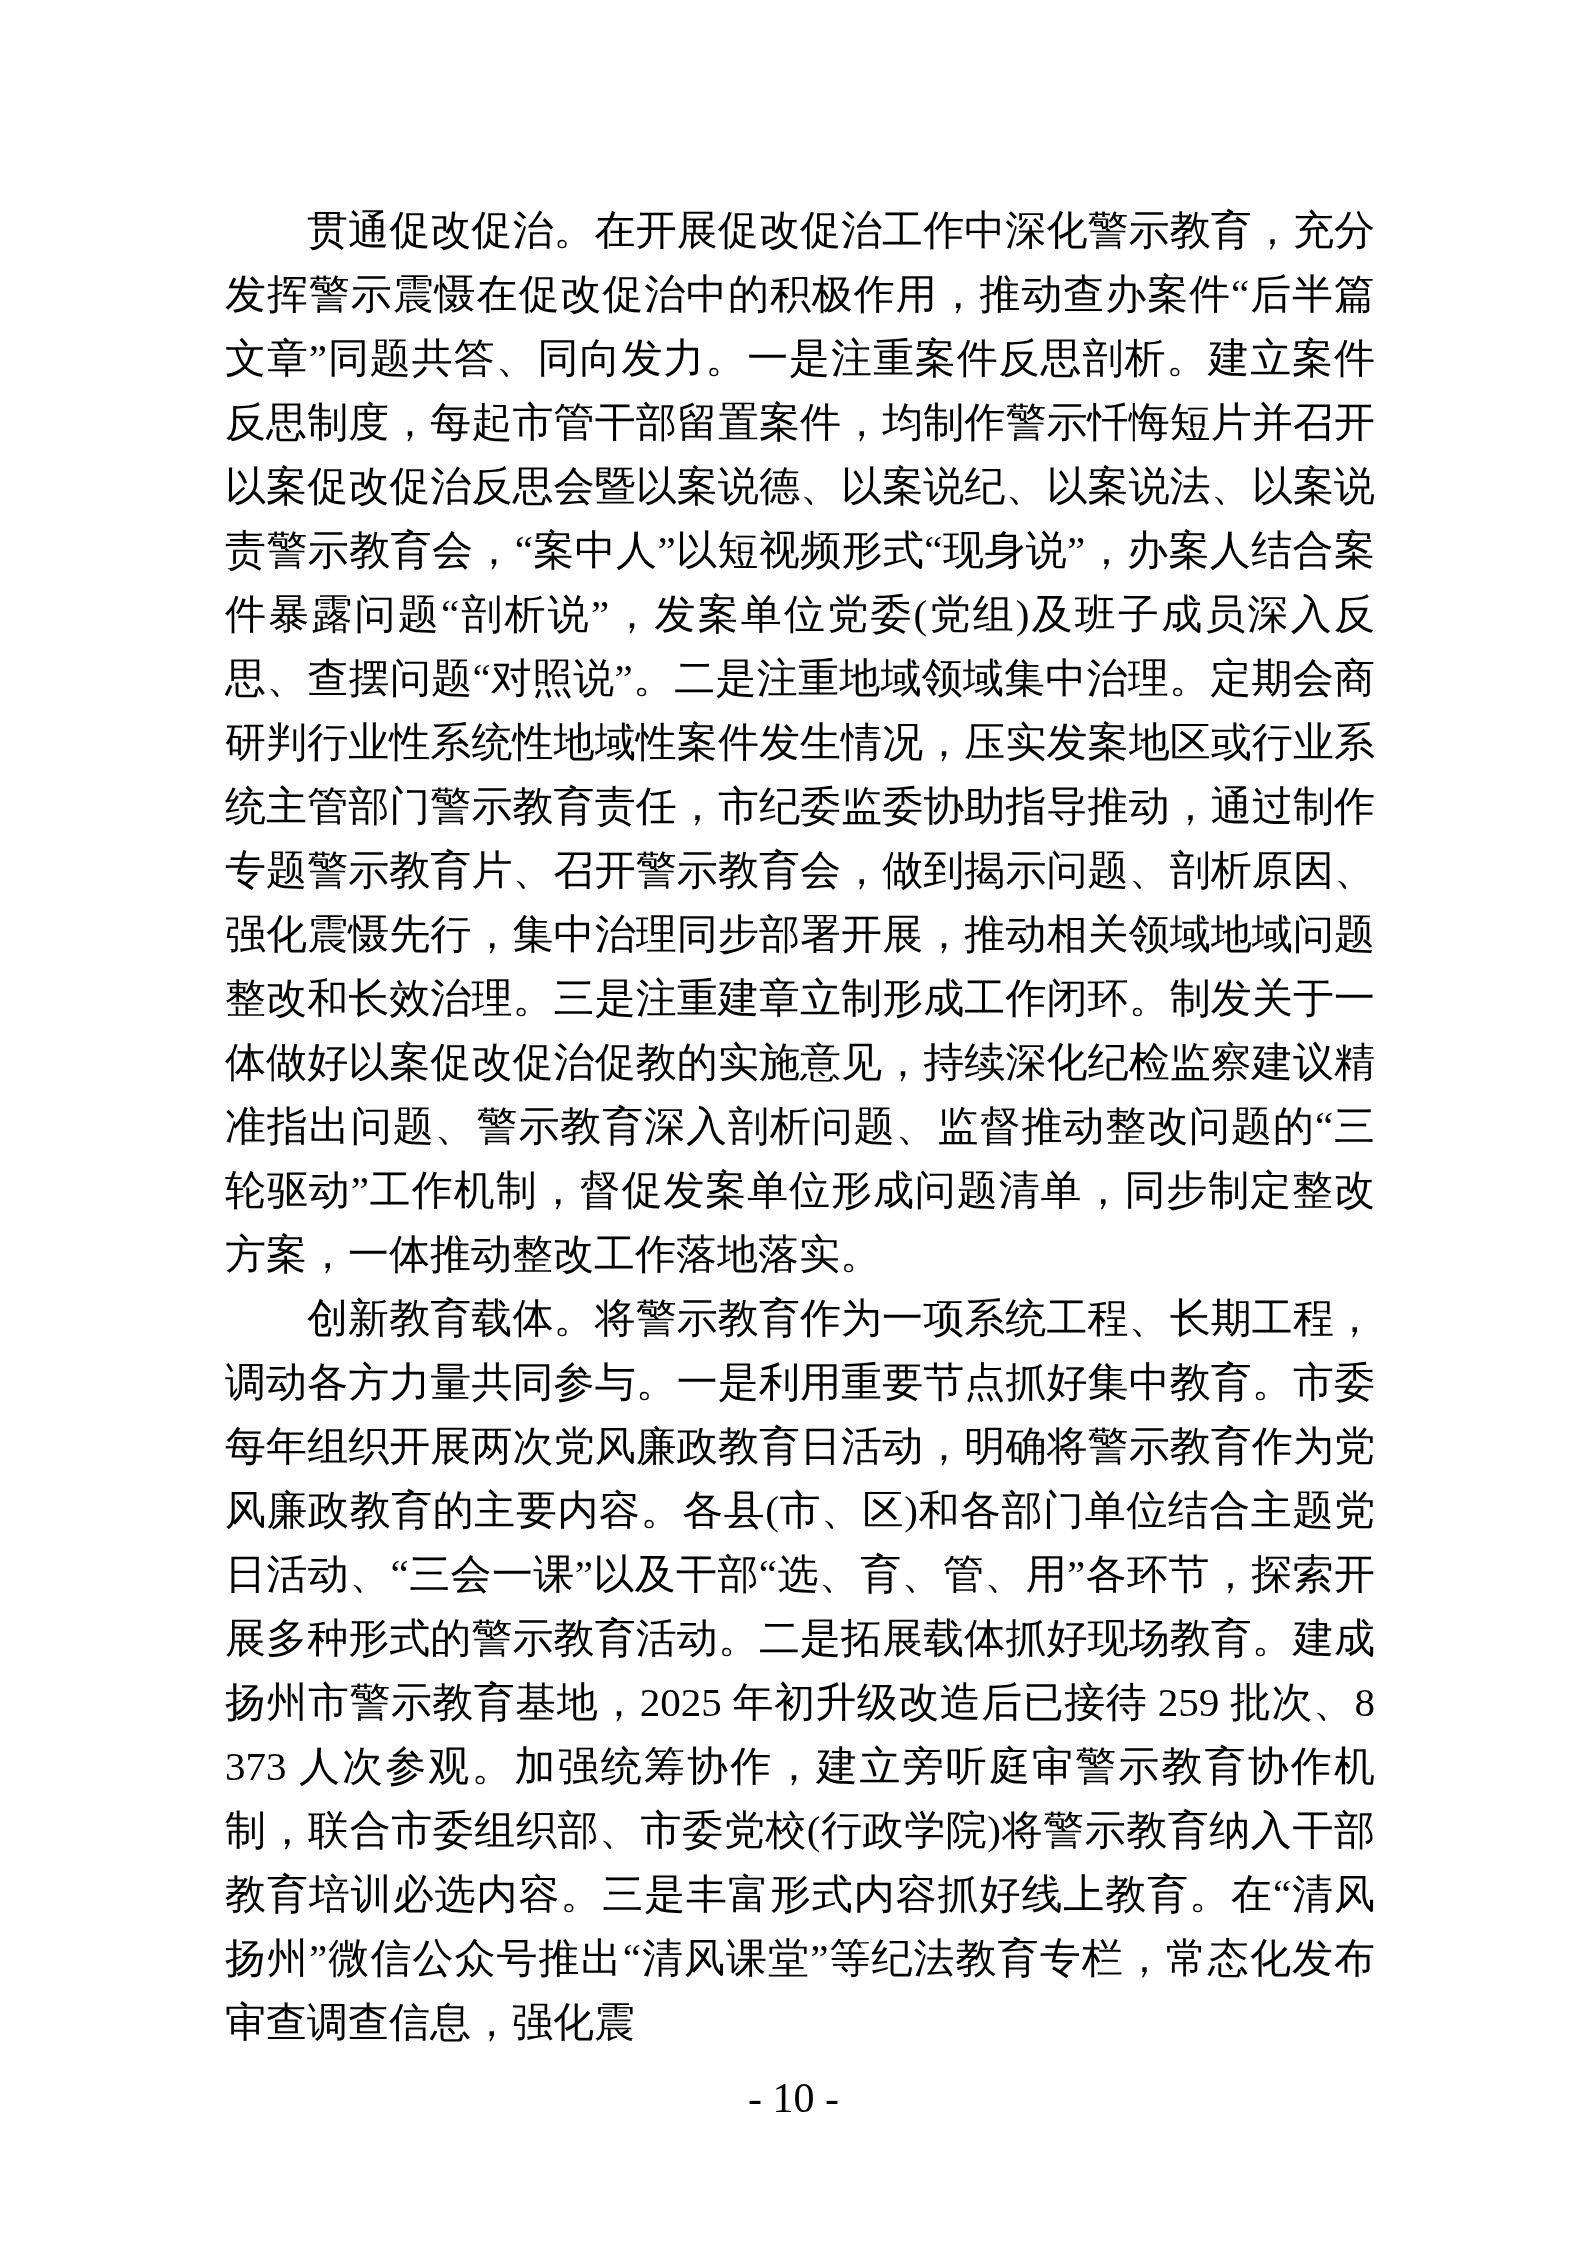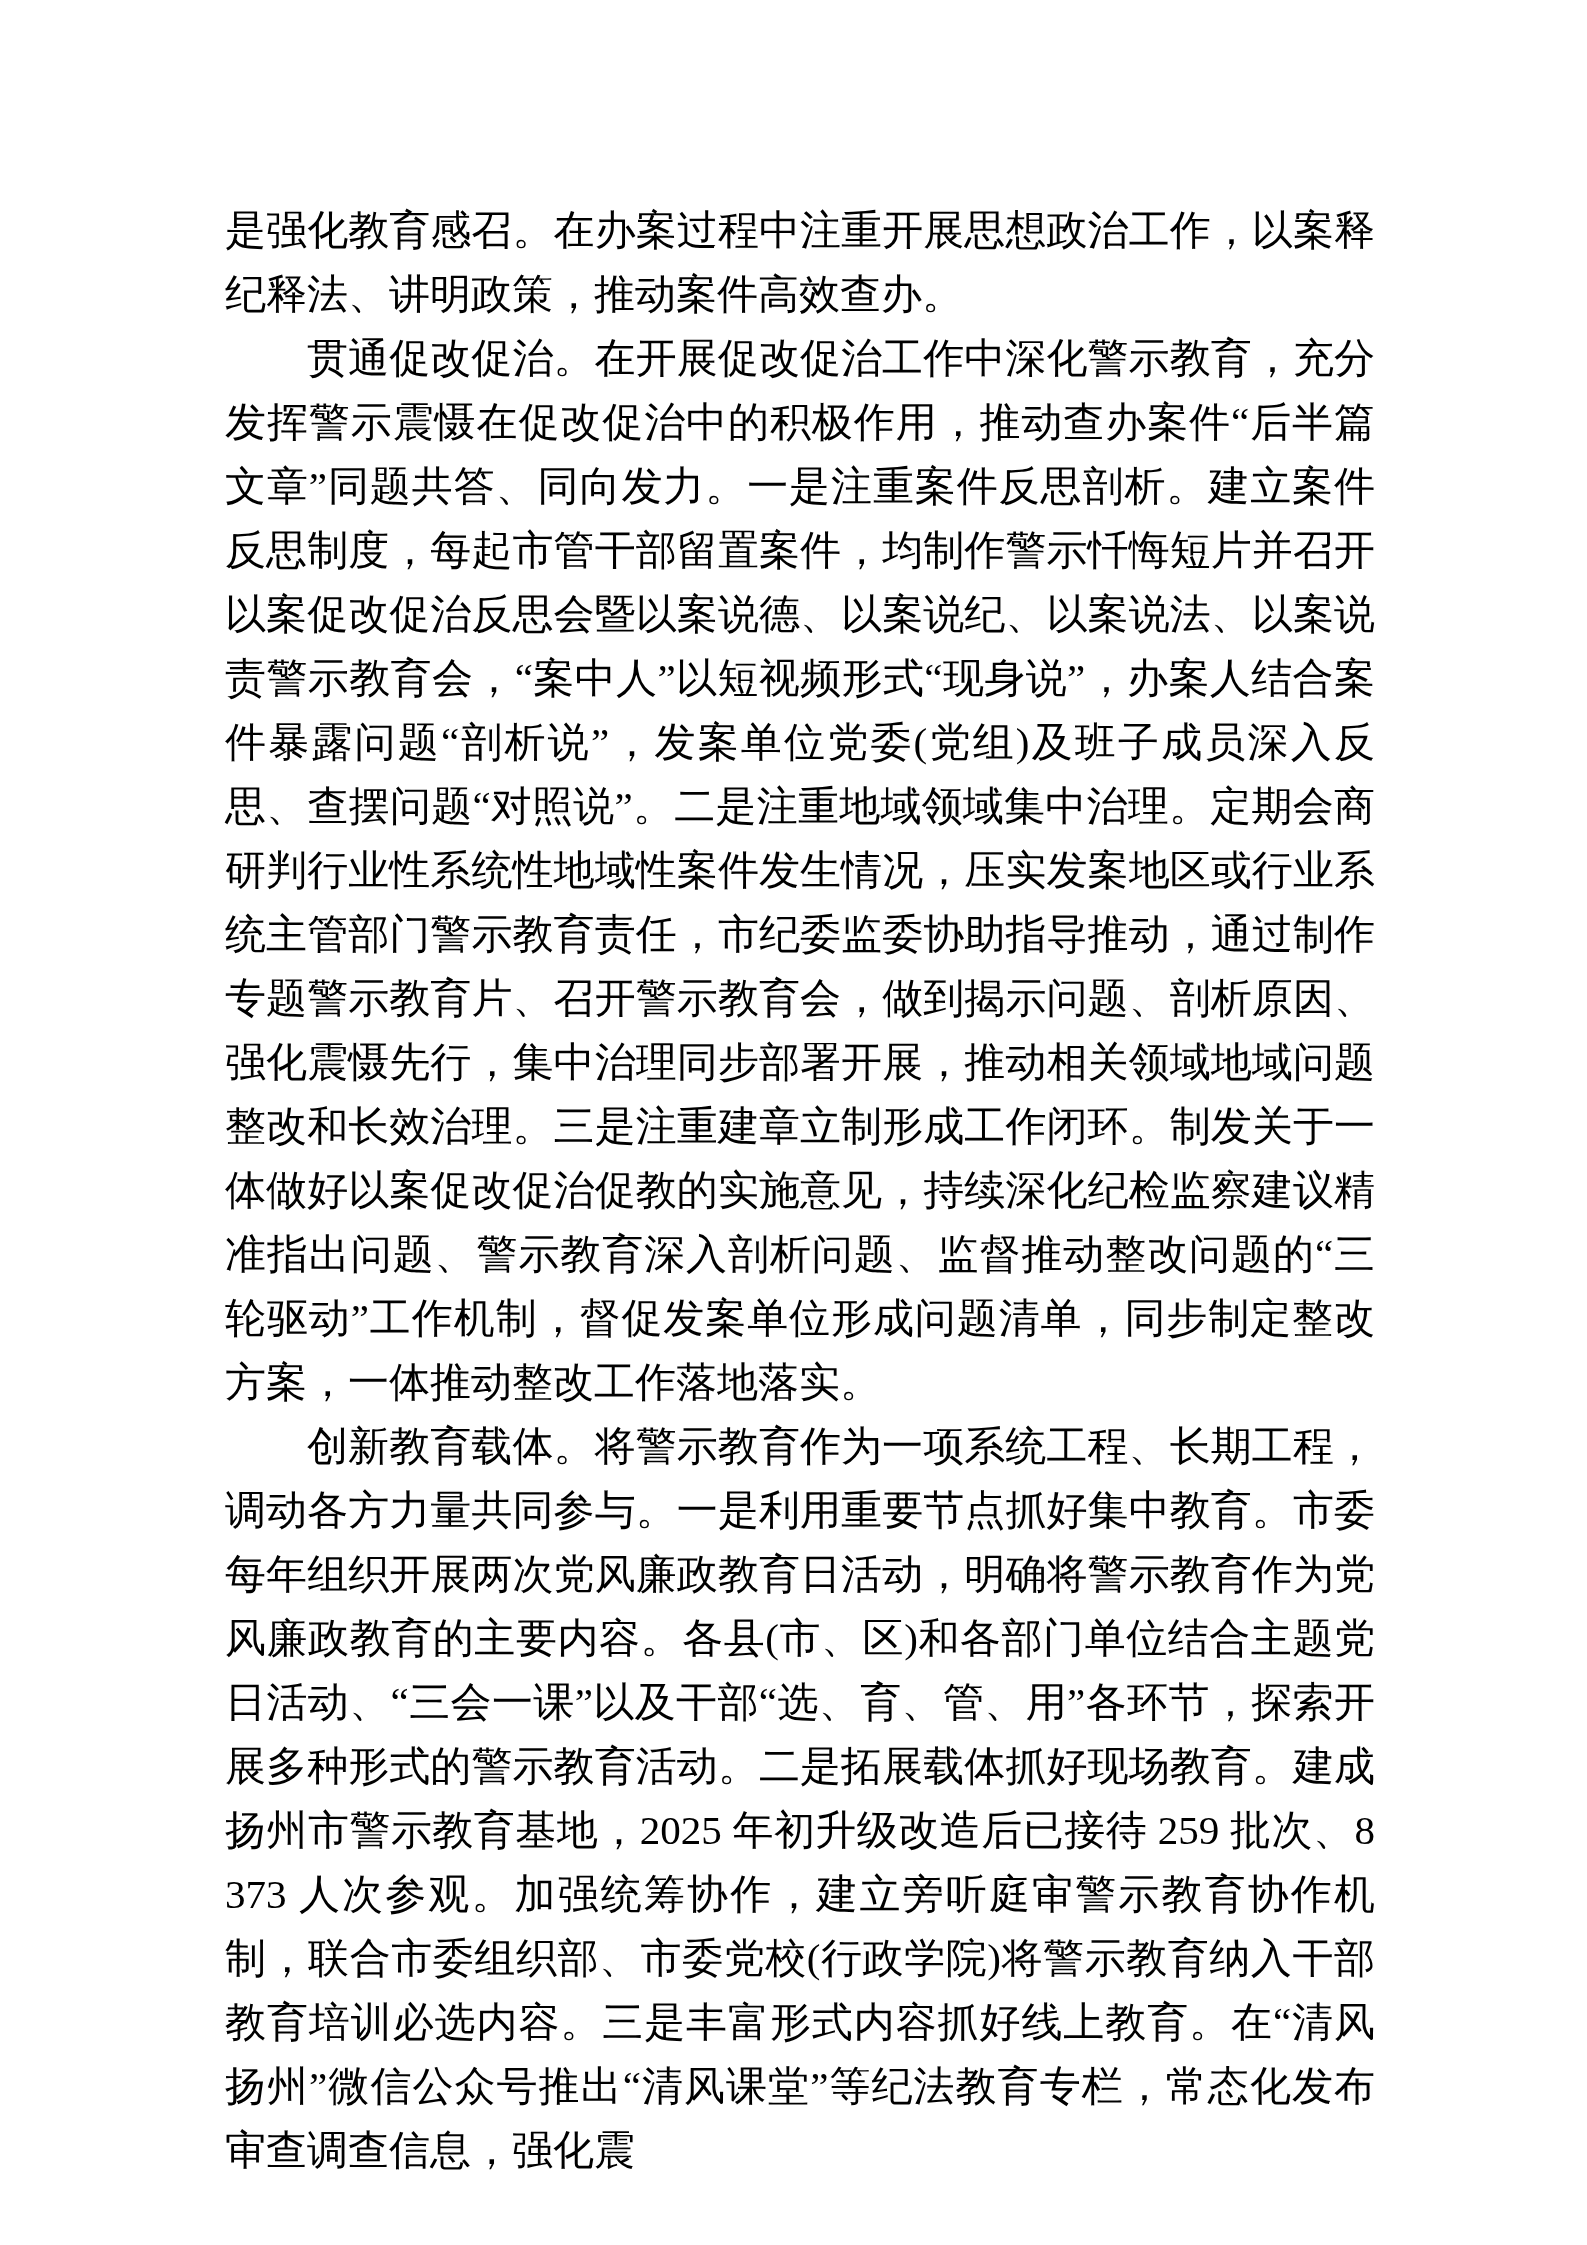--- a/index.html
+++ b/index.html
@@ -46,17 +46,17 @@
     line-height: 42px;
     font-family: "Liberation Serif", serif;
     color: #000000;
   }
 </style>
 </head>
 <body>
 
 <div class="page">
   <div class="text-block">
-    <p class="para">是强化教育感召。在办案过程中注重开展思想政治工作，以案释纪释法、讲明政策，推动案件高效查办。</p>
     <p class="para indent">贯通促改促治。在开展促改促治工作中深化警示教育，充分发挥警示震慑在促改促治中的积极作用，推动查办案件“后半篇文章”同题共答、同向发力。一是注重案件反思剖析。建立案件反思制度，每起市管干部留置案件，均制作警示忏悔短片并召开以案促改促治反思会暨以案说德、以案说纪、以案说法、以案说责警示教育会，“案中人”以短视频形式“现身说”，办案人结合案件暴露问题“剖析说”，发案单位党委(党组)及班子成员深入反思、查摆问题“对照说”。二是注重地域领域集中治理。定期会商研判行业性系统性地域性案件发生情况，压实发案地区或行业系统主管部门警示教育责任，市纪委监委协助指导推动，通过制作专题警示教育片、召开警示教育会，做到揭示问题、剖析原因、强化震慑先行，集中治理同步部署开展，推动相关领域地域问题整改和长效治理。三是注重建章立制形成工作闭环。制发关于一体做好以案促改促治促教的实施意见，持续深化纪检监察建议精准指出问题、警示教育深入剖析问题、监督推动整改问题的“三轮驱动”工作机制，督促发案单位形成问题清单，同步制定整改方案，一体推动整改工作落地落实。</p>
     <p class="para indent">创新教育载体。将警示教育作为一项系统工程、长期工程，调动各方力量共同参与。一是利用重要节点抓好集中教育。市委每年组织开展两次党风廉政教育日活动，明确将警示教育作为党风廉政教育的主要内容。各县(市、区)和各部门单位结合主题党日活动、“三会一课”以及干部“选、育、管、用”各环节，探索开展多种形式的警示教育活动。二是拓展载体抓好现场教育。建成扬州市警示教育基地，2025 年初升级改造后已接待 259 批次、8373 人次参观。加强统筹协作，建立旁听庭审警示教育协作机制，联合市委组织部、市委党校(行政学院)将警示教育纳入干部教育培训必选内容。三是丰富形式内容抓好线上教育。在“清风扬州”微信公众号推出“清风课堂”等纪法教育专栏，常态化发布审查调查信息，强化震</p>
   </div>
+  <div class="page-number">- 10 -</div>
 </div>
 
 </body></html>

